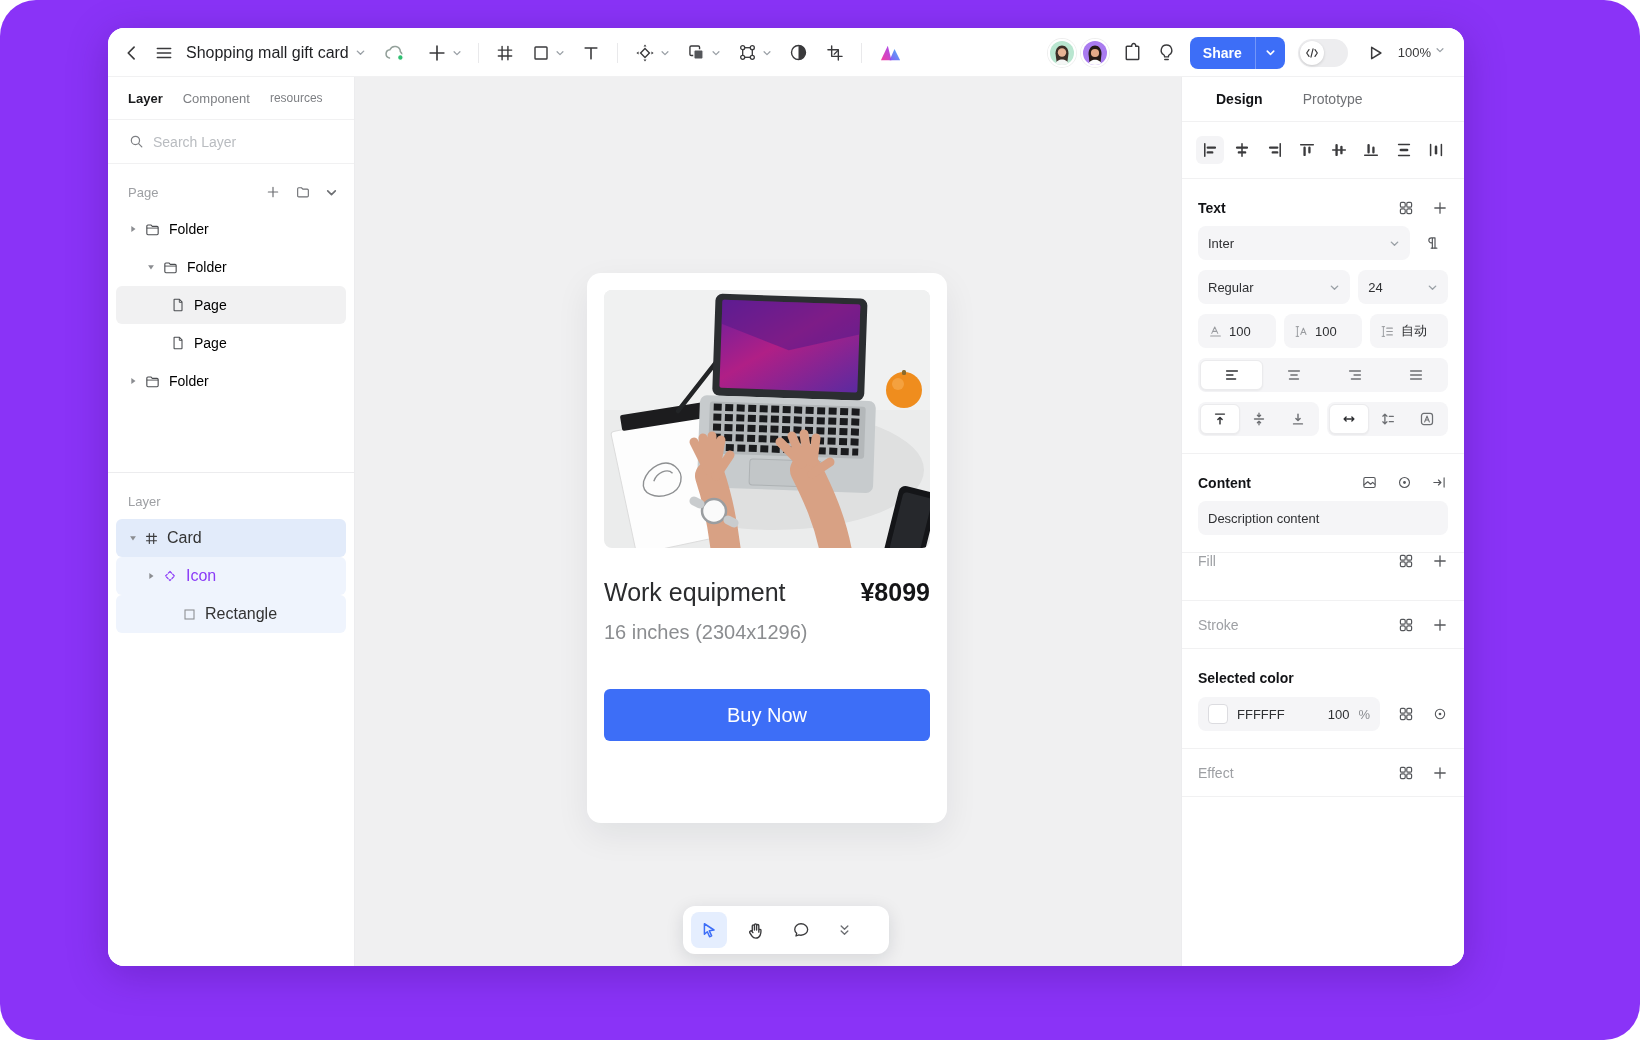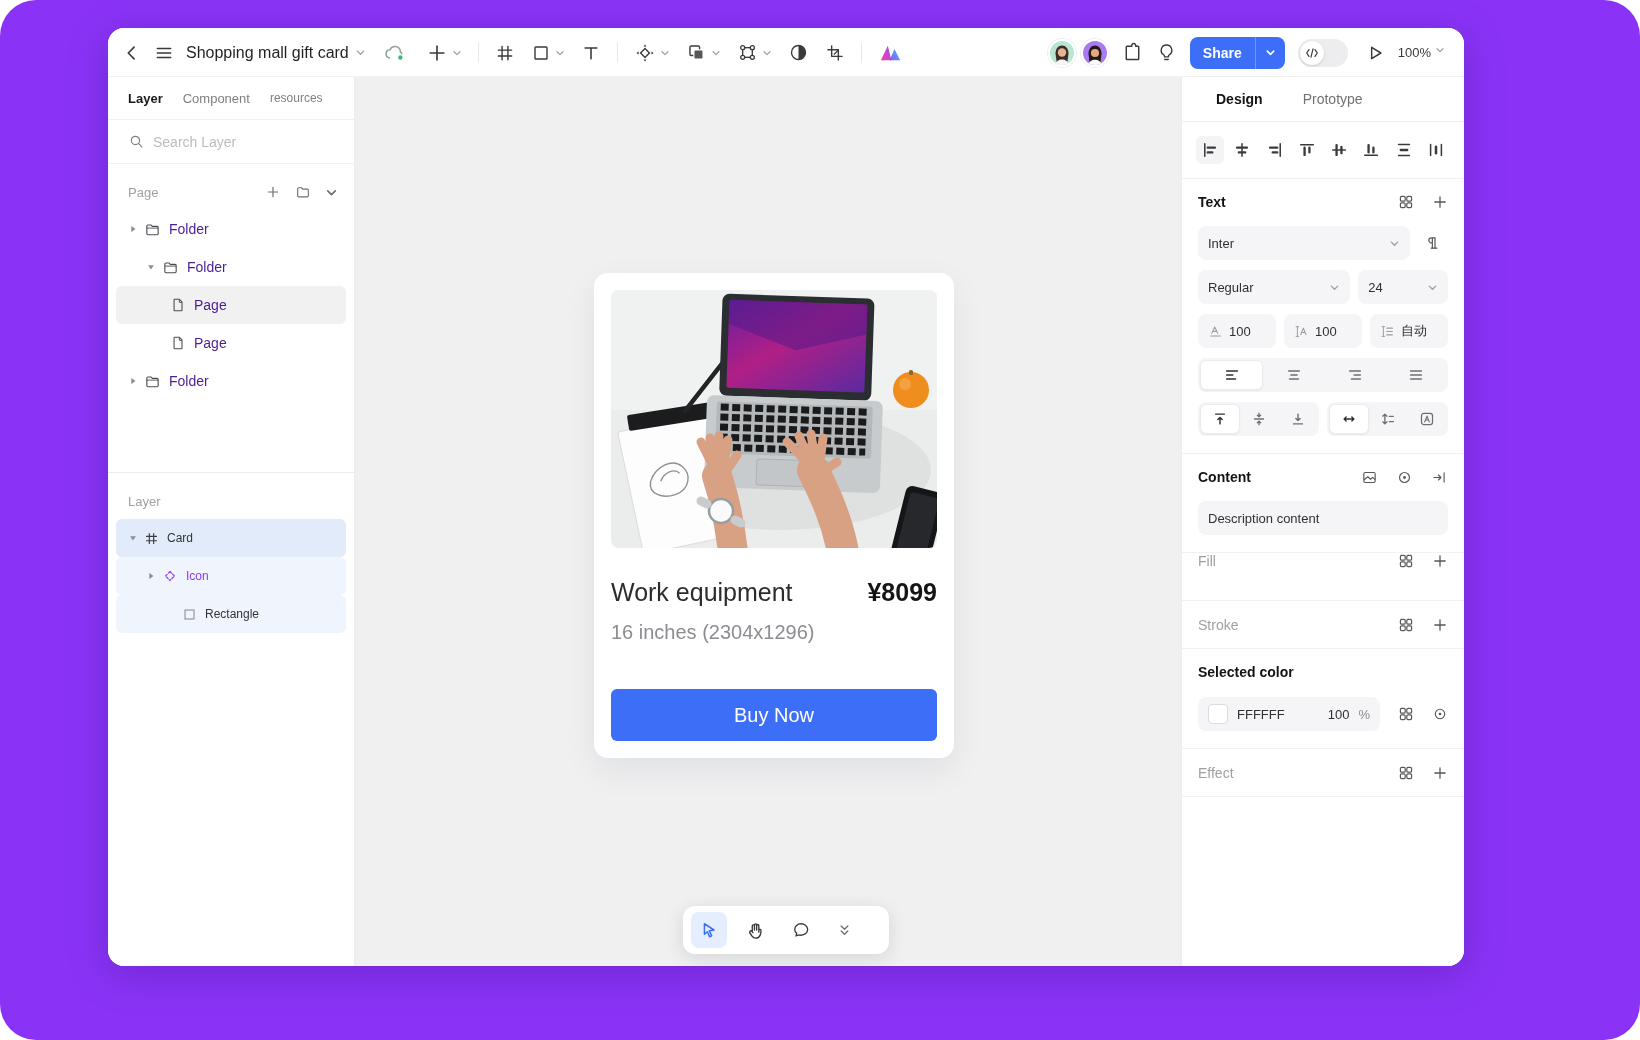--- a/index.html
+++ b/index.html
@@ -32,58 +32,58 @@
   .sb-tab.active{color:#18191b;font-weight:bold}
   .sb-tab.small{font-size:12px}
   .sb-tabs .spacer{flex:1}
   .sb-search{height:44px;display:flex;align-items:center;gap:8px;padding:0 20px;border-bottom:1px solid #f1f1f2}
   .search-input{border:none;outline:none;flex:1;font-size:14px;color:#333;font-family:"Liberation Sans",sans-serif}
   .search-input::placeholder{color:#b9bcc0}
   .sb-section{padding:10px 0 0}
   .sec-head{height:36px;display:flex;align-items:center;padding:0 16px 0 20px;color:#9ea0a4;font-size:13px}
   .sec-head .spacer{flex:1}
   .sec-head .hic{margin-left:14px;color:#6d6f73;cursor:pointer}
-  .trow{height:38px;display:flex;align-items:center;margin:0 8px;border-radius:6px;font-size:14px;color:#4c1d95;cursor:pointer}
+  .trow{height:38px;display:flex;align-items:center;margin:0 8px;border-radius:6px;font-size:14px;color:#000000;cursor:pointer}
   .trow .caret{width:18px;display:flex;justify-content:center;color:#8b8d91}
   .trow .ticon{margin:0 8px 0 2px;color:#4a4c50}
   .trow.sel{background:#f1f1f2}
   .ind1{padding-left:8px}
   .ind2{padding-left:26px}
   .ind3{padding-left:52px}
   .sb-divider{height:1px;background:#ececee;margin-top:72px}
-  .lrow{height:38px;display:flex;align-items:center;margin:0 8px;border-radius:6px;font-size:12px;color:#333;cursor:pointer}
+  .lrow{height:38px;display:flex;align-items:center;margin:0 8px;border-radius:6px;font-size:16px;color:#333;cursor:pointer}
   .lrow.sel-main{background:#e2ebfa}
   .lrow.sel-child{background:#eff4fd}
   .lrow .caret{width:18px;display:flex;justify-content:center;color:#8b8d91}
   .lrow .ticon{margin:0 8px 0 2px}
   .lrow .purple{color:#8b3bf7}
   
   .canvas{position:absolute;top:49px;left:247px;right:283px;bottom:0;background:#f0f0f1}
-  .card{position:absolute;left:239px;top:196px;width:360px;height:485px;background:#fff;border-radius:14px;box-shadow:0 12px 34px rgba(20,24,40,.07)}
+  .card{position:absolute;left:232px;top:196px;width:360px;height:550px;background:#fff;border-radius:14px;box-shadow:0 12px 34px rgba(20,24,40,.07)}
   .card-img{position:absolute;left:17px;top:17px;width:326px;height:258px;border-radius:8px;overflow:hidden}
   .card-title-row{position:absolute;left:17px;right:17px;top:305px;display:flex;align-items:baseline;justify-content:space-between}
   .card-title{font-size:25px;color:#2b2c2e}
   .card-price{font-size:25px;font-weight:bold;color:#141517}
   .card-sub{position:absolute;left:17px;top:348px;font-size:20px;color:#8b8d90}
   .buy-btn{position:absolute;left:17px;right:17px;top:416px;height:52px;background:#3d6ef7;border-radius:6px;display:flex;align-items:center;justify-content:center;color:#fff;font-size:20px;cursor:pointer}
   
   .btoolbar{position:absolute;left:328px;top:829px;width:206px;height:48px;background:#fff;border-radius:12px;box-shadow:0 4px 18px rgba(20,24,40,.12);display:flex;align-items:center;padding:0 8px;gap:10px}
   .btool{width:36px;height:36px;border-radius:8px;display:flex;align-items:center;justify-content:center;cursor:pointer}
   .btool.active{background:#e5eefe}
   .btool-collapse{margin-left:8px;color:#6d6f73;cursor:pointer}
   
   .rpanel{position:absolute;top:49px;right:0;width:283px;bottom:0;background:#fff;border-left:1px solid #ececee;font-size:13px}
   .rp-tabs{height:45px;display:flex;align-items:center;gap:40px;padding:0 34px;border-bottom:1px solid #f1f1f2}
   .rp-tab{font-size:14px;color:#6f7control175;cursor:pointer;color:#6f7175}
   .rp-tab.active{color:#121316;font-weight:bold}
   .rp-align{height:57px;display:flex;align-items:center;justify-content:space-between;padding:0 14px;border-bottom:1px solid #f1f1f2}
   .al-btn{width:28px;height:28px;display:flex;align-items:center;justify-content:center;border-radius:6px;color:#3a3a3c;cursor:pointer}
   .al-btn.active{background:#f4f4f6}
   .rp-sec{padding:15px 16px 17px;border-bottom:1px solid #f1f1f2}
-  .rp-sec-head{display:flex;align-items:flex-start;height:22px}
+  .rp-sec-head{display:flex;align-items:flex-end;height:22px}
   .rp-sec-title{font-size:14px;color:#121316;font-weight:bold}
   .rp-sec-title.dim{color:#9ea0a4;font-weight:normal}
   .rp-sec-head .spacer{flex:1}
   .rp-hic{margin-left:18px;color:#55575b;cursor:pointer}
   .pill{background:#f5f5f7;border-radius:8px;height:34px;display:flex;align-items:center;padding:0 10px;color:#2f3033;cursor:pointer}
   .pill .spacer{flex:1}
   .rowgap{display:flex;gap:8px;margin-top:10px}
   .seg-wrap{background:#f5f5f7;border-radius:8px;height:34px;display:flex;align-items:center;padding:2px}
   .seg{flex:1;height:30px;display:flex;align-items:center;justify-content:center;border-radius:6px;color:#6d6f73;cursor:pointer}
   .seg.active{background:#fff;border:1px solid #ebebed;box-shadow:0 1px 2px rgba(0,0,0,.05);color:#2f3033}

